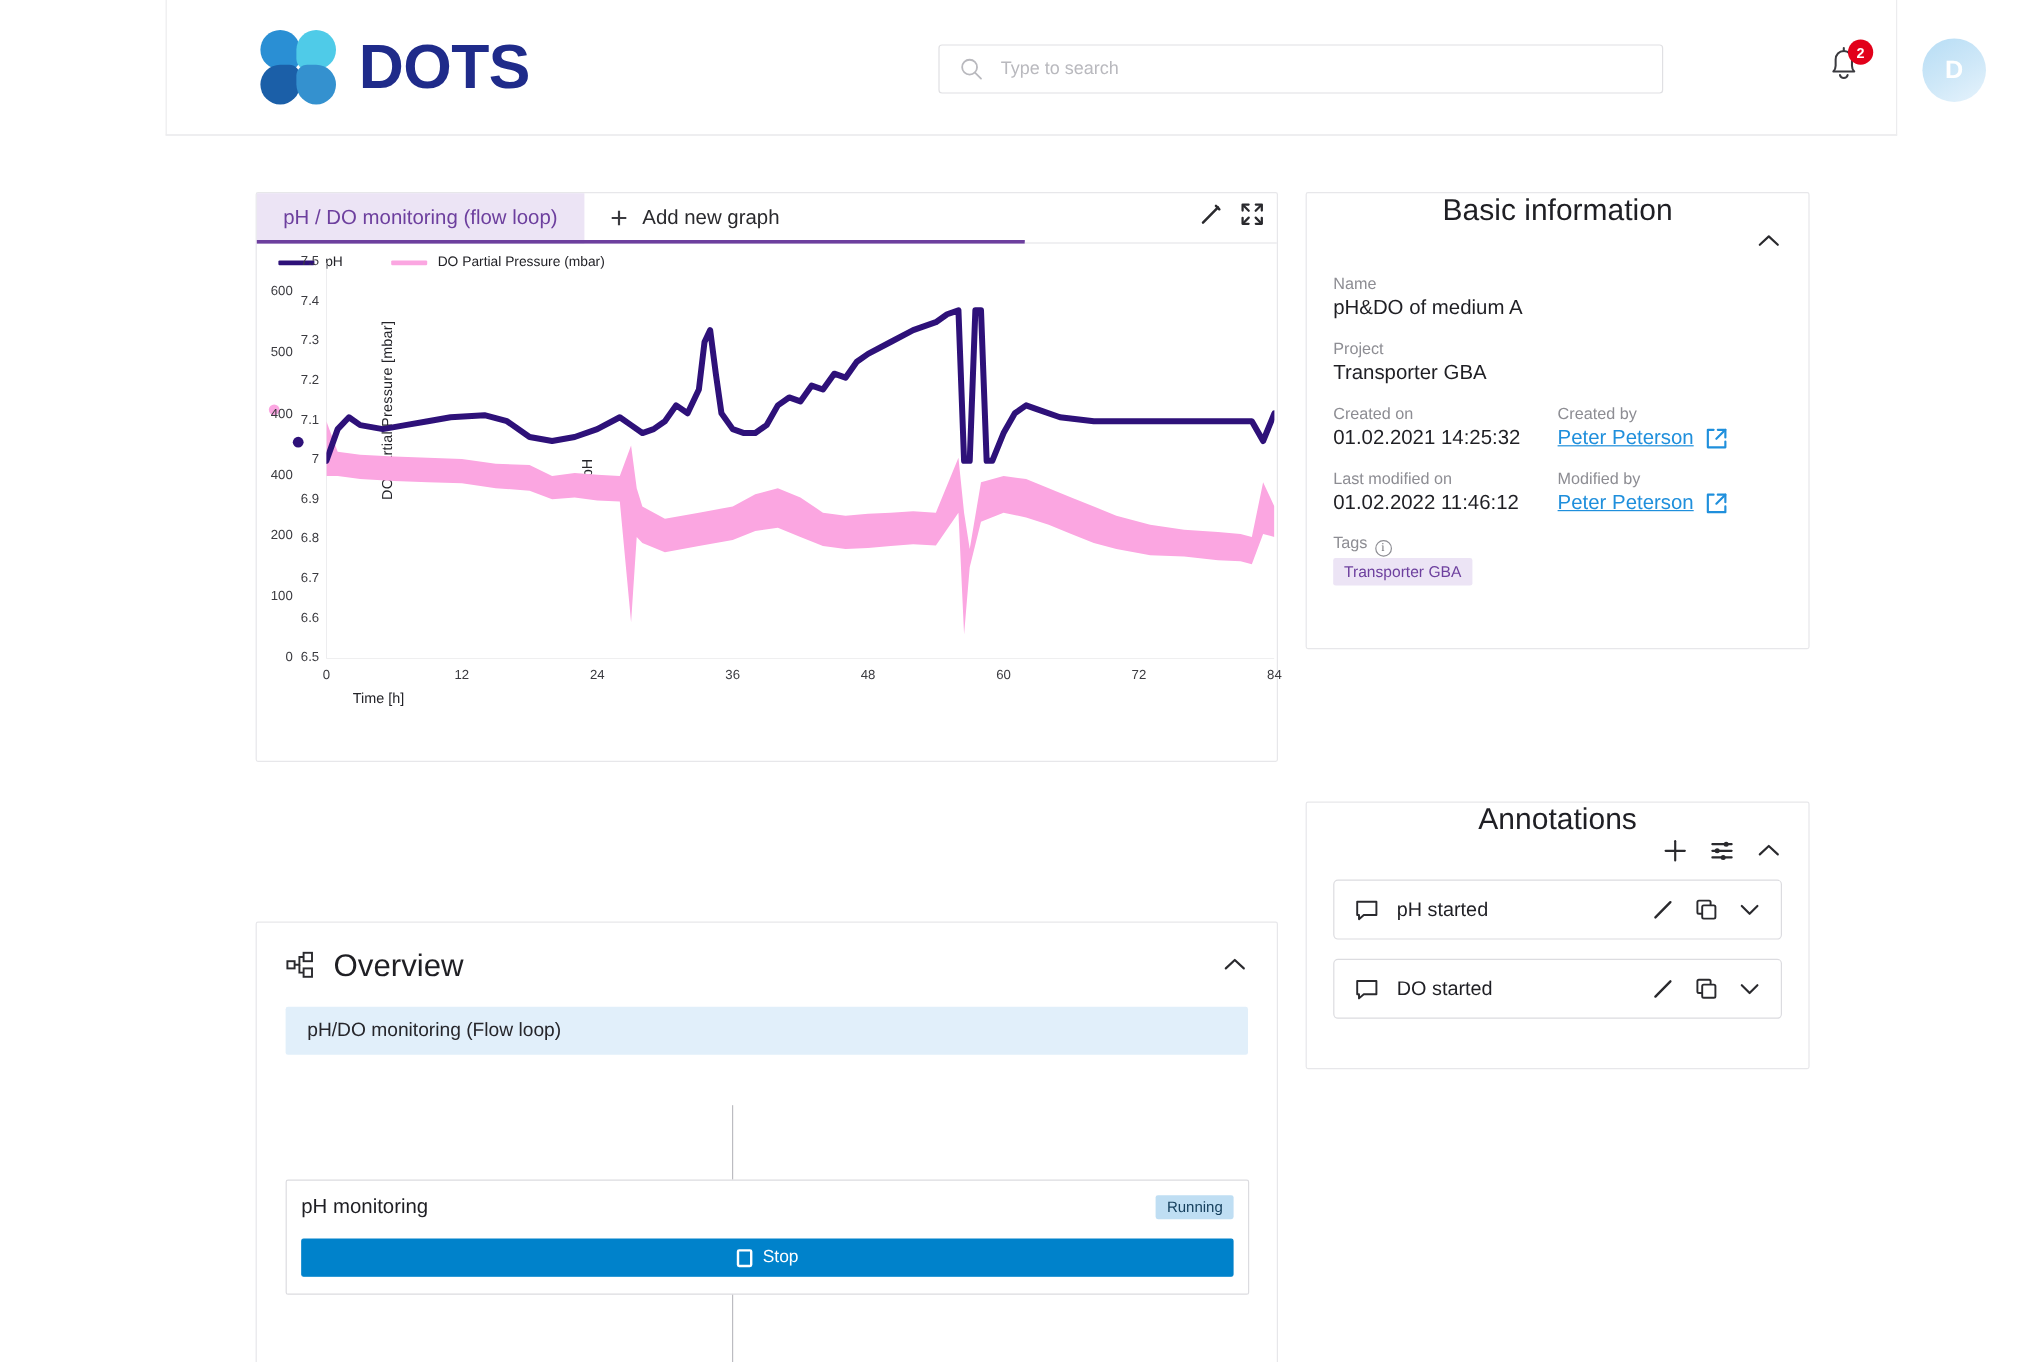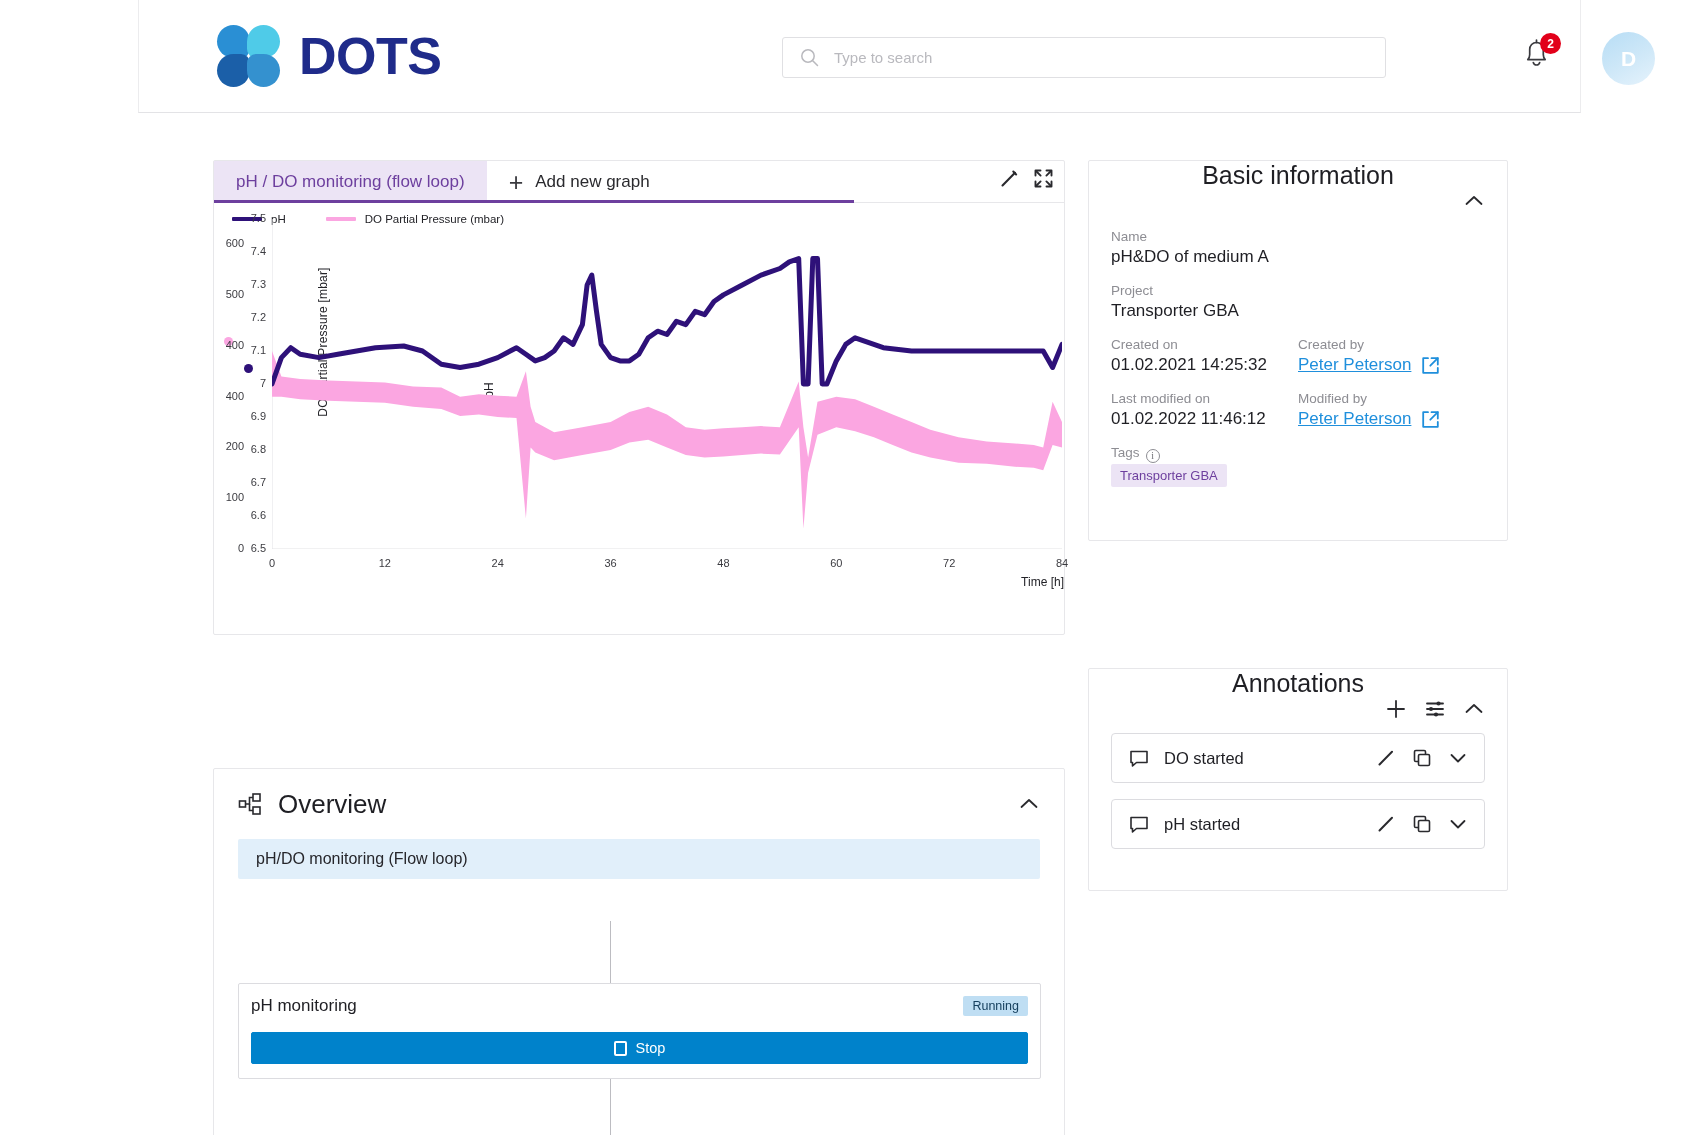--- a/index.html
+++ b/index.html
@@ -89,21 +89,21 @@
 
   .axis-title-do {
     position:absolute; left: -6px; top: 132px; transform: rotate(-90deg); transform-origin: center;
     width: 230px; text-align:center; font-size: 12px; color:#232328; letter-spacing: .2px;
   }
   .axis-title-ph {
     position:absolute; left: 255px; top: 180px; transform: rotate(-90deg); transform-origin: center;
     width: 40px; text-align:center; font-size: 12px; color:#232328;
   }
   .axis-title-x {
-    position:absolute; left: 0; right: 0; top: 372px; text-align:right;
+    position:absolute; left: 0; right: 0; top: 372px; text-align:left;
     font-size: 12px; color:#232328; padding-left: 80px;
   }
   .ylab { position:absolute; font-size: 11px; color:#3b3b40; text-align:right; }
   .ylab2 { position:absolute; font-size: 11px; color:#3b3b40; text-align:right; }
   .xlab { position:absolute; font-size: 11px; color:#3b3b40; text-align:center; width: 30px; }
   .dot-mark { position:absolute; width: 9px; height: 9px; border-radius:50%; }
 
   
   .overview-card {
     position:absolute; left: 213px; top: 655px; width: 852px; height: 448px;
@@ -461,21 +461,21 @@
           </span>
         </div>
       </div>
 
       <div class="annot-row">
         <span>
           <svg width="22" height="22" viewBox="0 0 22 22">
             <path d="M3 4.5h16v11H8.5L4.5 19v-3.5H3z" fill="none" stroke="#2a2a2e" stroke-width="1.6" stroke-linejoin="round"></path>
           </svg>
         </span>
-        <span class="annot-label">DO started</span>
+        <span class="annot-label">pH started</span>
         <span class="annot-actions">
           <span>
             <svg width="20" height="20" viewBox="0 0 20 20">
               <line x1="3.5" y1="16.5" x2="16" y2="3.8" stroke="#2a2a2e" stroke-width="2" stroke-linecap="round"></line>
             </svg>
           </span>
           <span>
             <svg width="20" height="20" viewBox="0 0 20 20">
               <rect x="2.5" y="2.5" width="11" height="11" rx="1.3" fill="none" stroke="#2a2a2e" stroke-width="1.6"></rect>
               <rect x="6.5" y="6.5" width="11" height="11" rx="1.3" fill="#fff" stroke="#2a2a2e" stroke-width="1.6"></rect>
@@ -488,21 +488,21 @@
           </span>
         </span>
       </div>
 
       <div class="annot-row">
         <span>
           <svg width="22" height="22" viewBox="0 0 22 22">
             <path d="M3 4.5h16v11H8.5L4.5 19v-3.5H3z" fill="none" stroke="#2a2a2e" stroke-width="1.6" stroke-linejoin="round"></path>
           </svg>
         </span>
-        <span class="annot-label">pH started</span>
+        <span class="annot-label">DO started</span>
         <span class="annot-actions">
           <span>
             <svg width="20" height="20" viewBox="0 0 20 20">
               <line x1="3.5" y1="16.5" x2="16" y2="3.8" stroke="#2a2a2e" stroke-width="2" stroke-linecap="round"></line>
             </svg>
           </span>
           <span>
             <svg width="20" height="20" viewBox="0 0 20 20">
               <rect x="2.5" y="2.5" width="11" height="11" rx="1.3" fill="none" stroke="#2a2a2e" stroke-width="1.6"></rect>
               <rect x="6.5" y="6.5" width="11" height="11" rx="1.3" fill="#fff" stroke="#2a2a2e" stroke-width="1.6"></rect>

